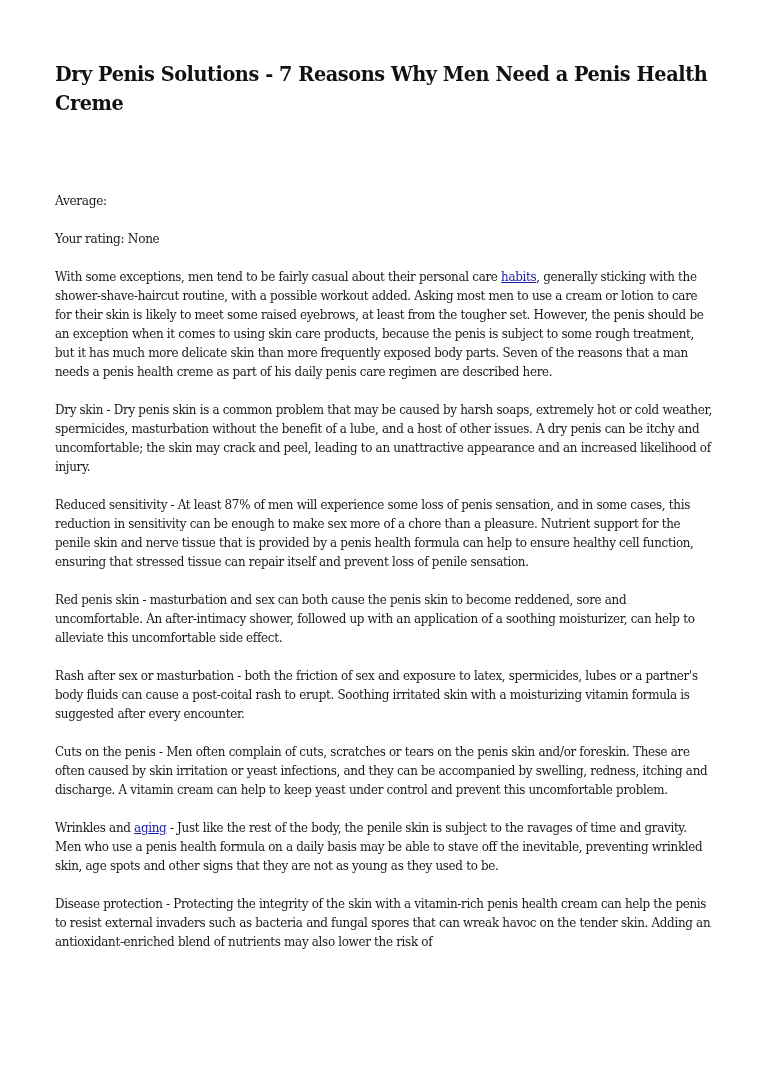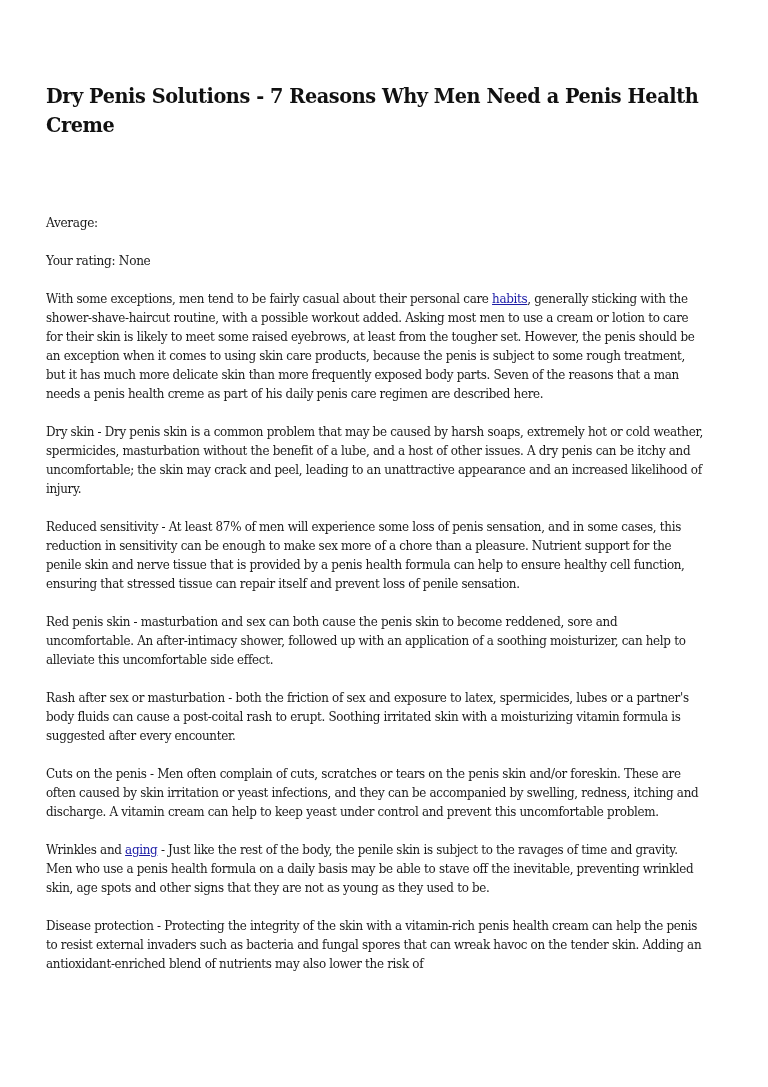--- a/index.html
+++ b/index.html
@@ -10,24 +10,23 @@
     body {
       width: 768px;
       height: 1087px;
       overflow: hidden;
       position: relative;
       font-family: "DejaVu Serif", serif;
       color: #1a1a1a;
     }
     .page {
       position: absolute;
-      left: 46px;
+      left: 55px;
       top: 60px;
       width: 660px;
-      margin-top: 22px;
     }
     h1.title {
       font-family: "DejaVu Serif", serif;
       font-weight: bold;
       font-size: 20.5px;
       line-height: 29px;
       margin: 0;
       color: #111111;
       letter-spacing: -0.45px;
       transform: scaleX(0.94);

